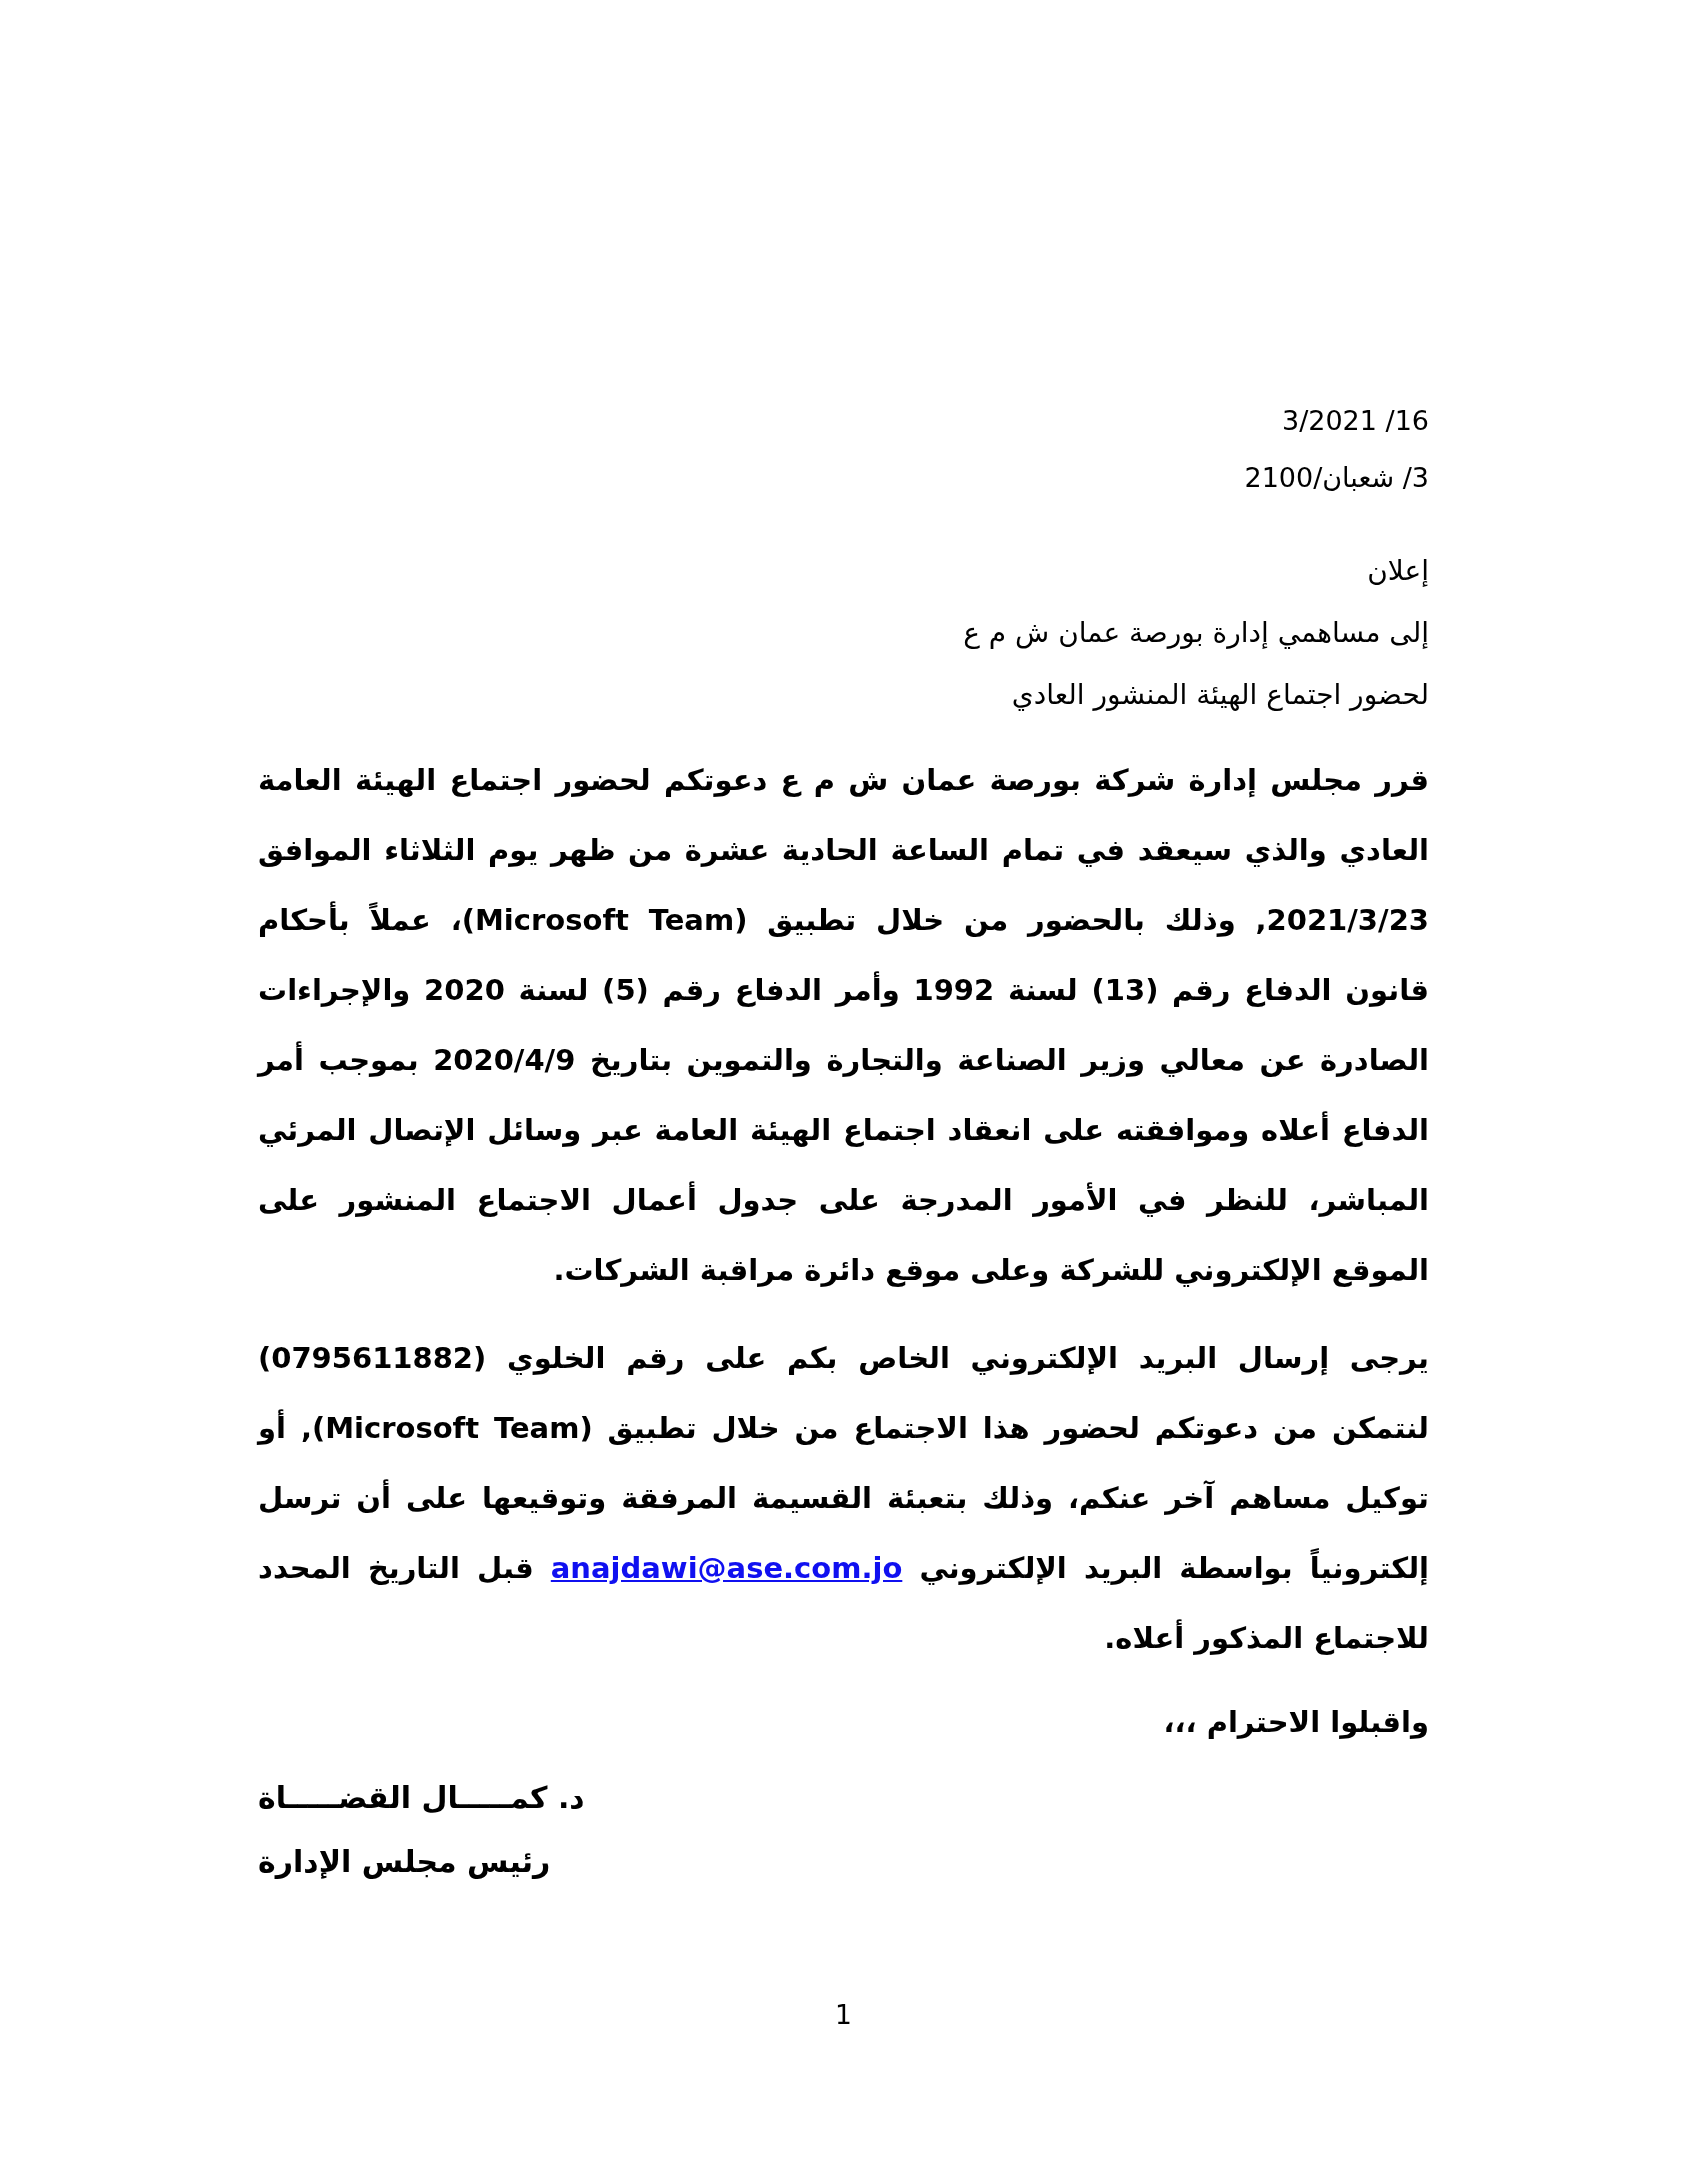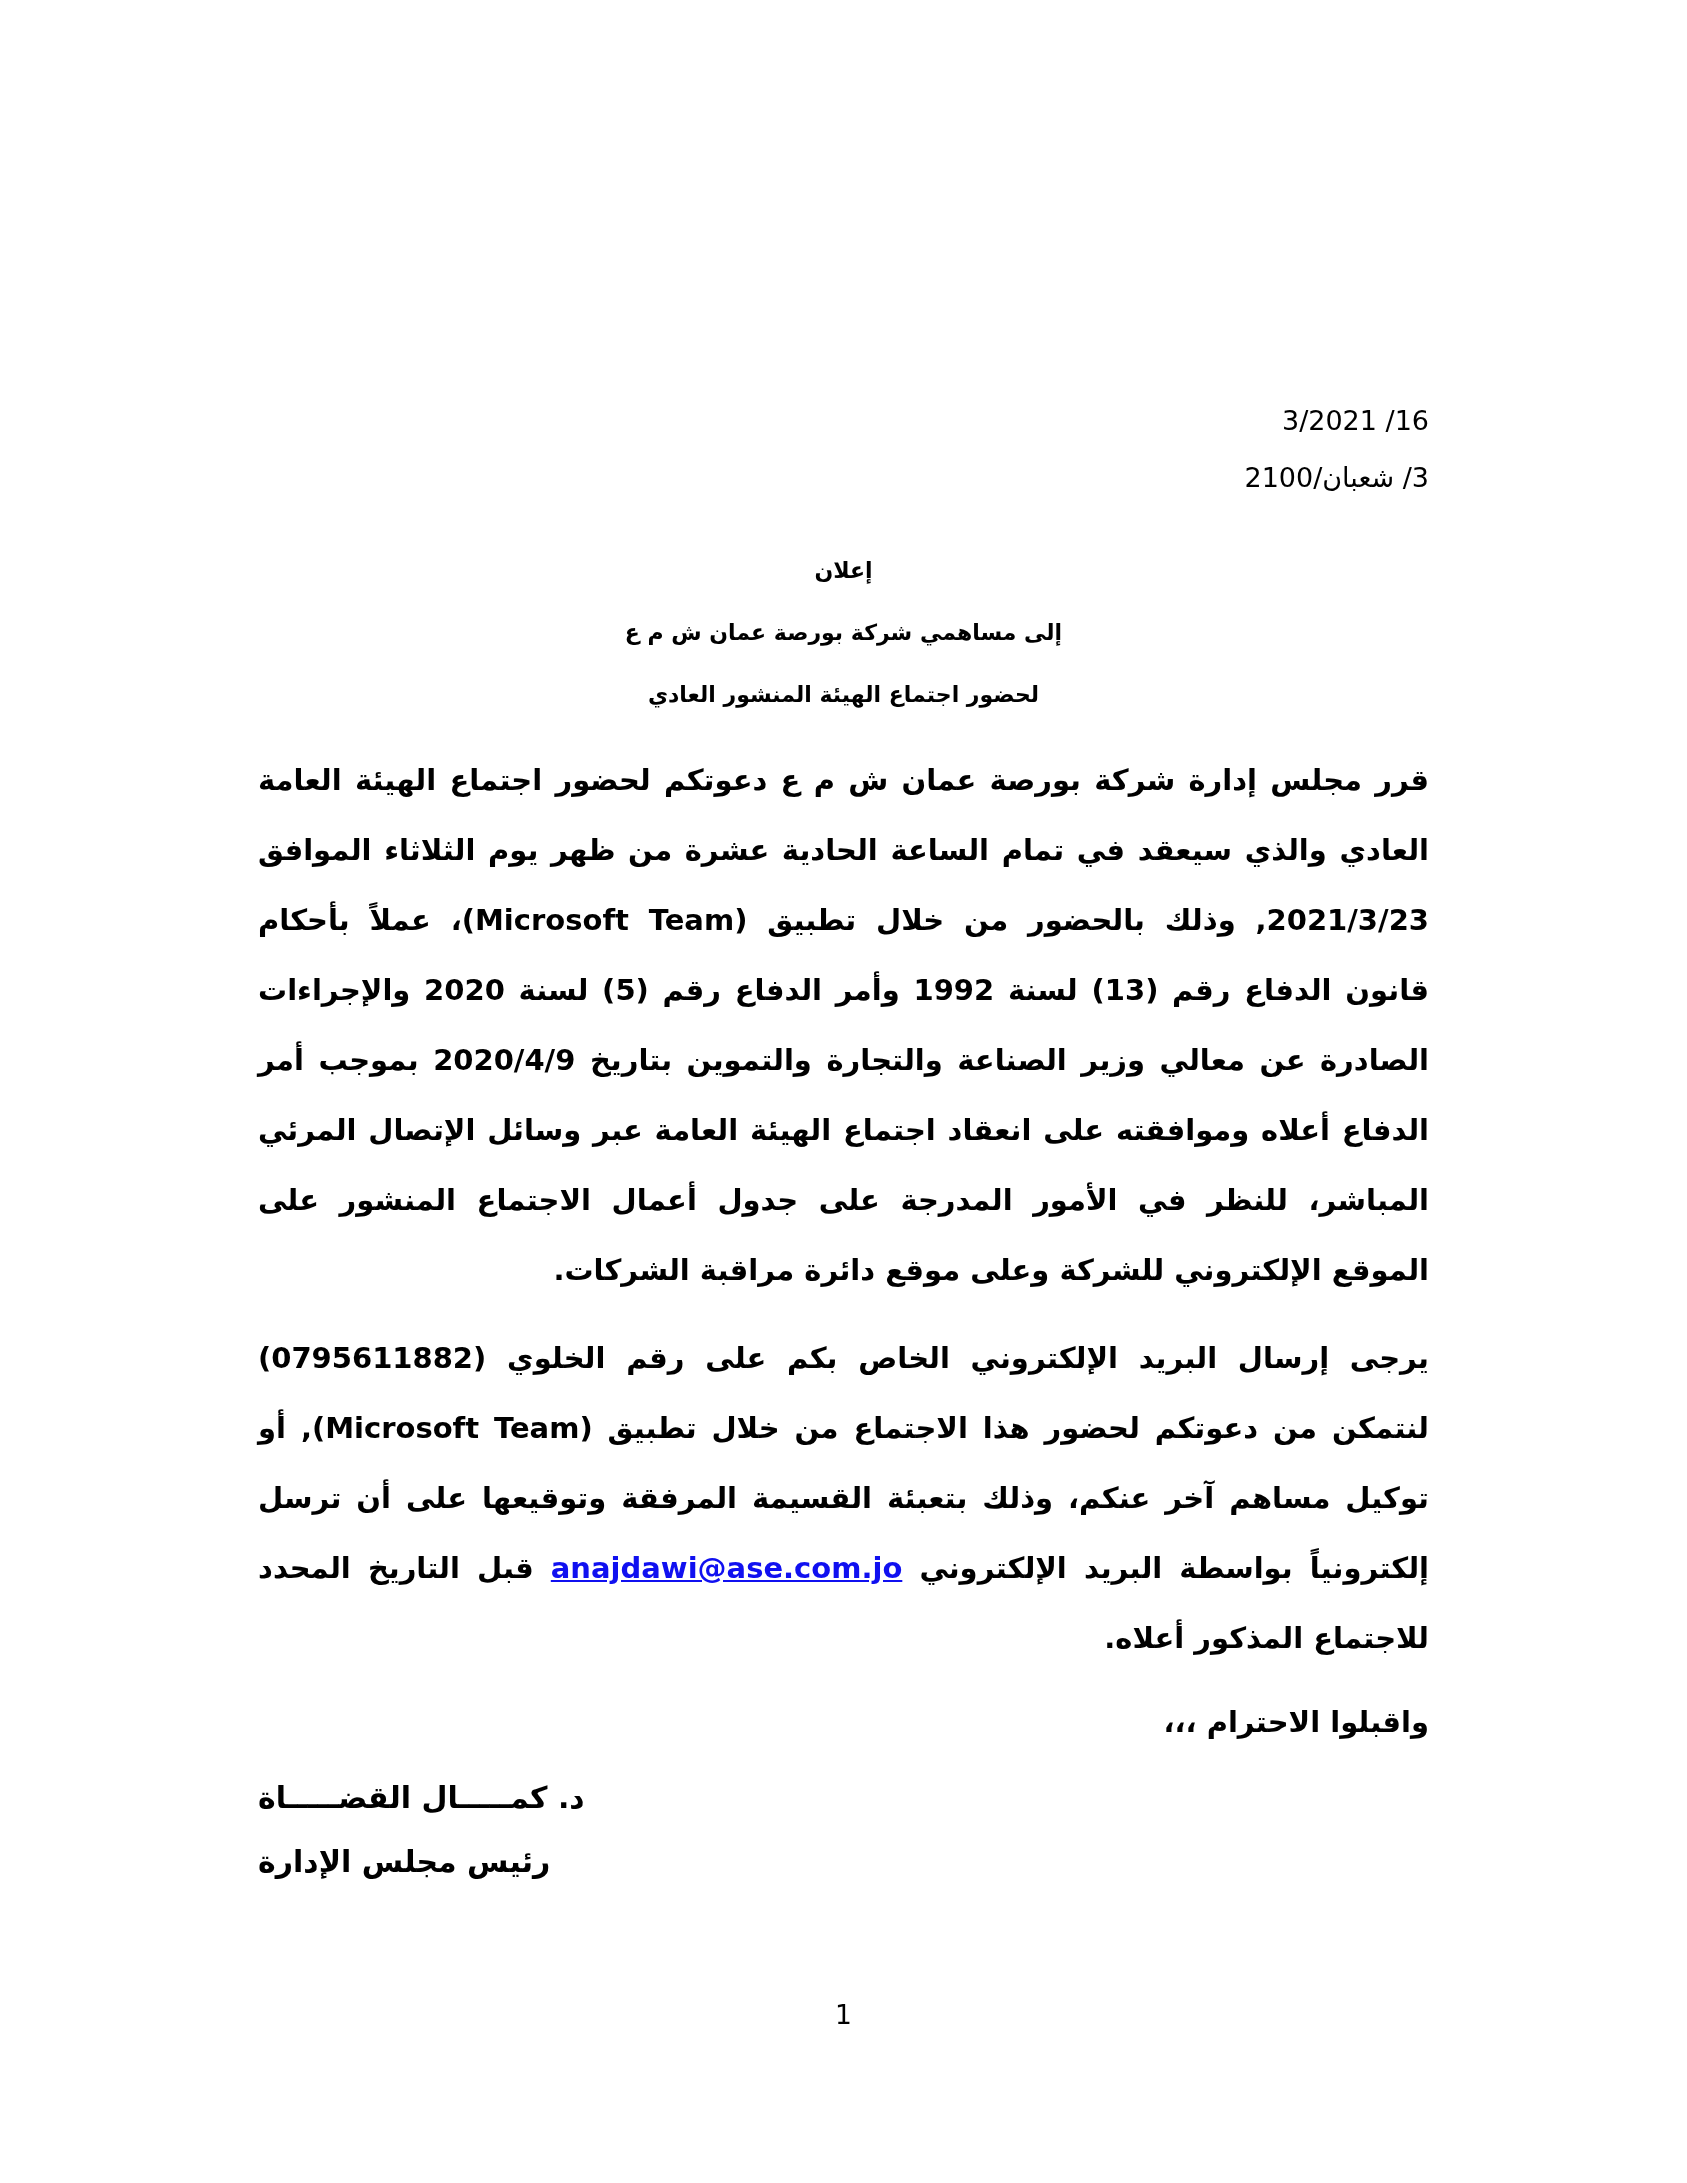--- a/index.html
+++ b/index.html
@@ -25,24 +25,23 @@
   }
   .dates { margin-top: 392px; }
   .date-line {
     font-size: 27px;
     line-height: 57px;
     font-weight: normal;
     text-align: right;
   }
   .title-block { margin-top: 34px; }
   .title-line {
-    font-size: 22px;
-    font-weight: bold;
+    font-size: 28px;
+    font-weight: normal;
     line-height: 62px;
-    text-align: center;
   }
   .para {
     font-size: 29px;
     font-weight: bold;
     line-height: 70px;
     text-align: justify;
     margin: 18.5px 0 0 0;
   }
   .email-link { text-decoration: underline; }
   .closing {
@@ -76,21 +75,21 @@
 <div class="sheet">
   <div class="content">
 
     <div class="dates">
       <div class="date-line">16/ 3/2021</div>
       <div class="date-line">3/ شعبان/2100</div>
     </div>
 
     <div class="title-block">
       <div class="title-line">إعلان</div>
-      <div class="title-line">إلى مساهمي شركة بورصة عمان ش م ع</div>
+      <div class="title-line">إلى مساهمي إدارة بورصة عمان ش م ع</div>
       <div class="title-line">لحضور اجتماع الهيئة المنشور العادي</div>
     </div>
 
     <p class="para">قرر مجلس إدارة شركة بورصة عمان ش م ع دعوتكم لحضور اجتماع الهيئة العامة العادي والذي سيعقد في تمام الساعة الحادية عشرة من ظهر يوم الثلاثاء الموافق 2021/3/23, وذلك بالحضور من خلال تطبيق (Microsoft Team)، عملاً بأحكام قانون الدفاع رقم (13) لسنة 1992 وأمر الدفاع رقم (5) لسنة 2020 والإجراءات الصادرة عن معالي وزير الصناعة والتجارة والتموين بتاريخ 2020/4/9 بموجب أمر الدفاع أعلاه وموافقته على انعقاد اجتماع الهيئة العامة عبر وسائل الإتصال المرئي المباشر، للنظر في الأمور المدرجة على جدول أعمال الاجتماع المنشور على الموقع الإلكتروني للشركة وعلى موقع دائرة مراقبة الشركات.</p>
 
     <p class="para"><span>يرجى إرسال البريد الإلكتروني الخاص بكم على رقم الخلوي (0795611882) لنتمكن من دعوتكم لحضور هذا الاجتماع من خلال تطبيق (Microsoft Team), أو توكيل مساهم آخر عنكم، وذلك بتعبئة القسيمة المرفقة وتوقيعها على أن ترسل إلكترونياً بواسطة البريد الإلكتروني </span><a href="#" class="email-link" style="color: rgb(16, 16, 240);">anajdawi@ase.com.jo</a><span> قبل التاريخ المحدد للاجتماع المذكور أعلاه.</span></p>
 
 
     <div class="closing">واقبلوا الاحترام ،،،</div>
 

